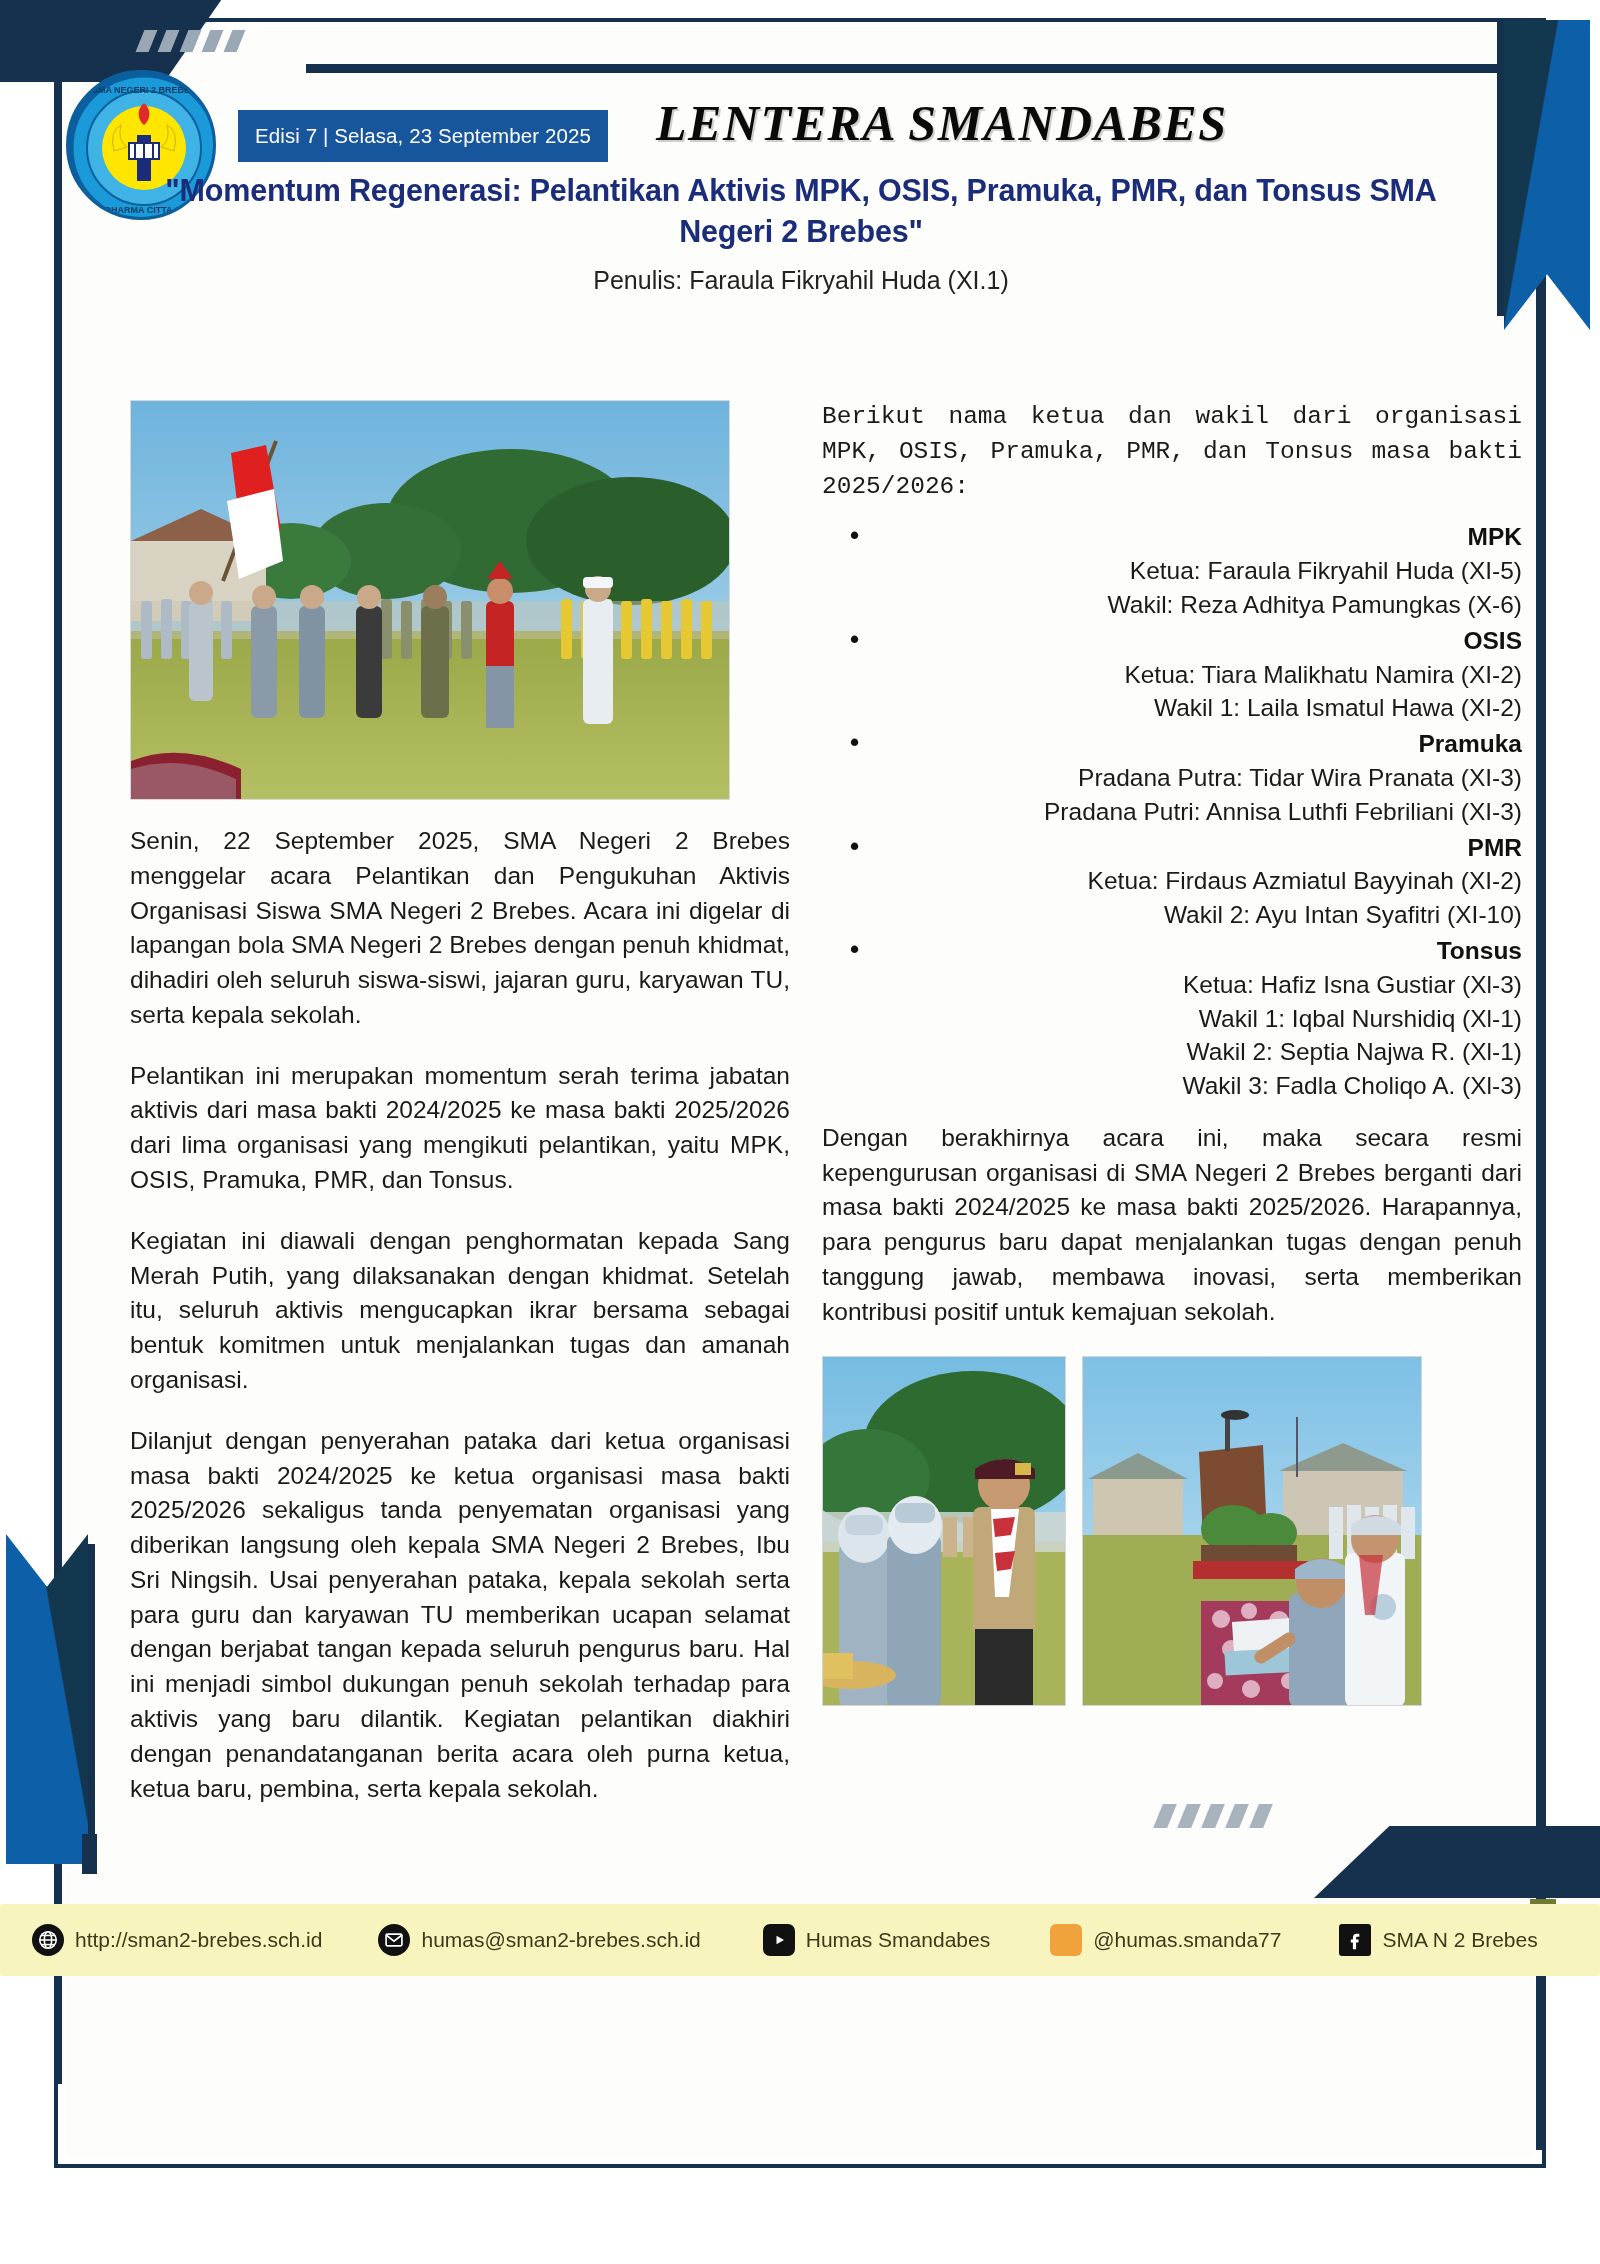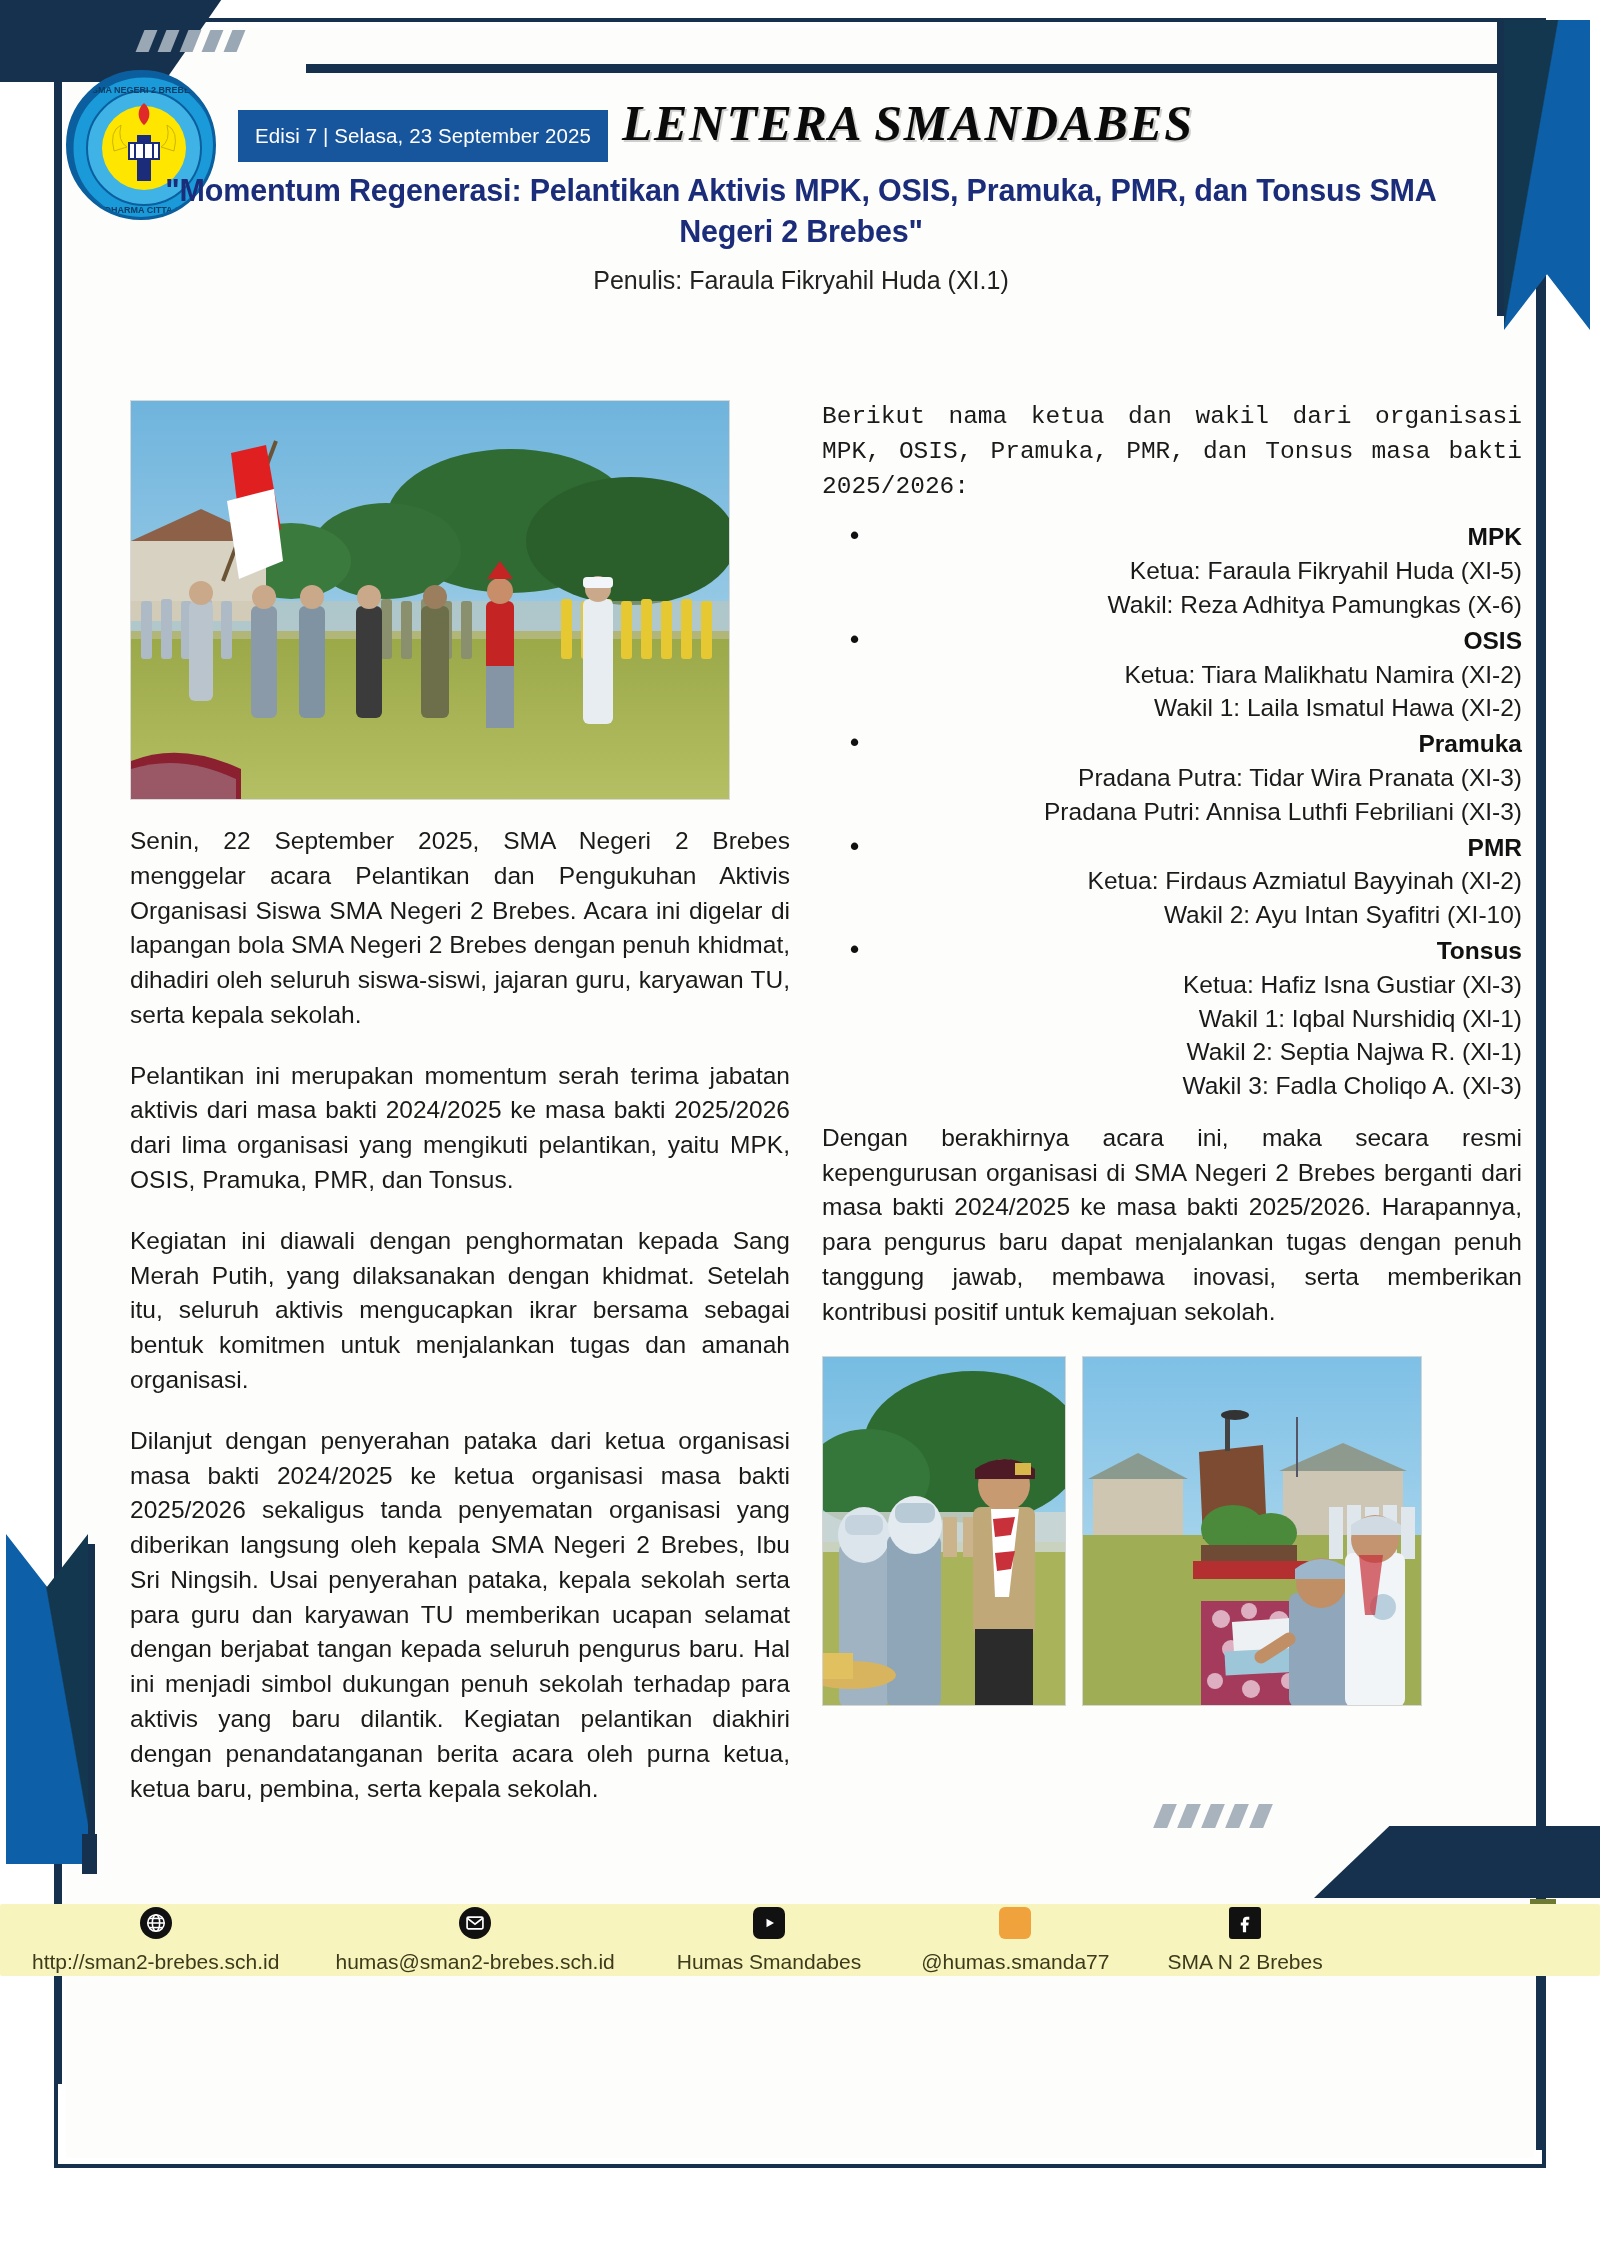--- a/index.html
+++ b/index.html
@@ -192,21 +192,21 @@
     width: 370px; height: 52px;
     background: #17559c;
     display: flex; align-items: center; justify-content: center;
     color: #ffffff;
     font-size: 20.5px;
     font-weight: 400;
     letter-spacing: .1px;
   }
   .masthead {
     position: absolute;
-    left: 556px; top: 54px;
+    left: 590px; top: 54px;
     width: 500px;
     text-align: center;
     font-family: "Liberation Serif", serif;
     font-style: italic;
     font-weight: 700;
     font-size: 50px;
     letter-spacing: 1.5px;
     color: #0a0a0a;
     text-shadow: 2px 2px 0 rgba(0,0,0,.18);
     white-space: nowrap;
@@ -328,21 +328,20 @@
     z-index: 9;
     border-radius: 2px;
   }
   .footer-item {
     display: flex;
     align-items: center;
     gap: 11px;
     color: #3d3a1b;
     font-size: 21px;
     white-space: nowrap;
-    flex-direction: column;
   }
   .fi-1 { margin-left: 32px; }
   .fi-2 { margin-left: 56px; }
   .fi-3 { margin-left: 62px; }
   .fi-4 { margin-left: 60px; }
   .fi-5 { margin-left: 58px; }
   .f-icon {
     width: 32px; height: 32px;
     display: flex; align-items: center; justify-content: center;
     flex: 0 0 auto;

